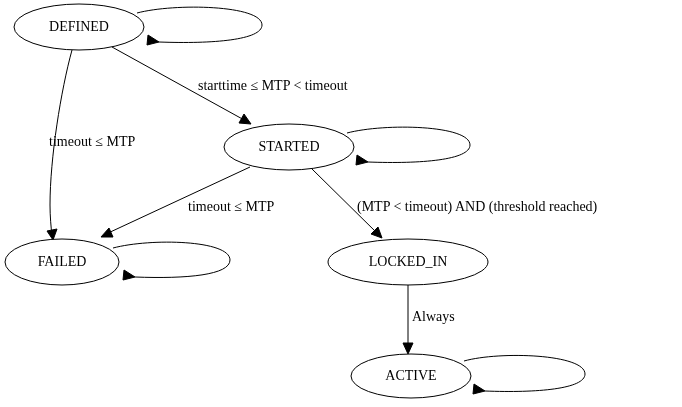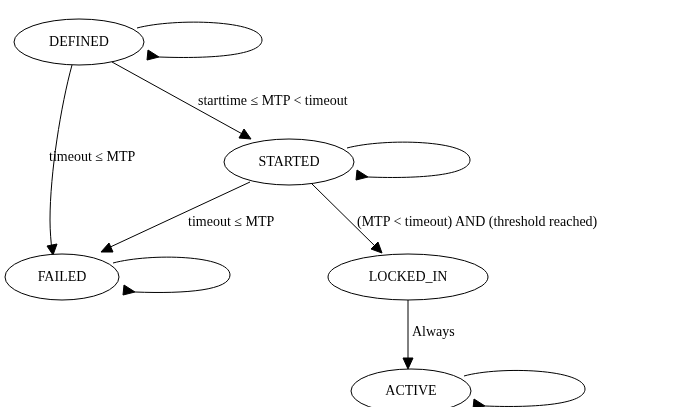--- a/index.html
+++ b/index.html
@@ -11,21 +11,21 @@
   body {
     width: 682px;
     height: 407px;
     font-family: "Liberation Serif", "DejaVu Serif", serif;
     overflow: hidden;
     position: relative;
   }
   #diagram-root {
     position: absolute;
     left: 0;
-    top: 15px;
+    top: 0;
     width: 682px;
     height: 308px;
   }
   svg.graph {
     display: block;
     width: 682px;
     height: 407px;
     background: #ffffff;
   }
   .node-ellipse {

